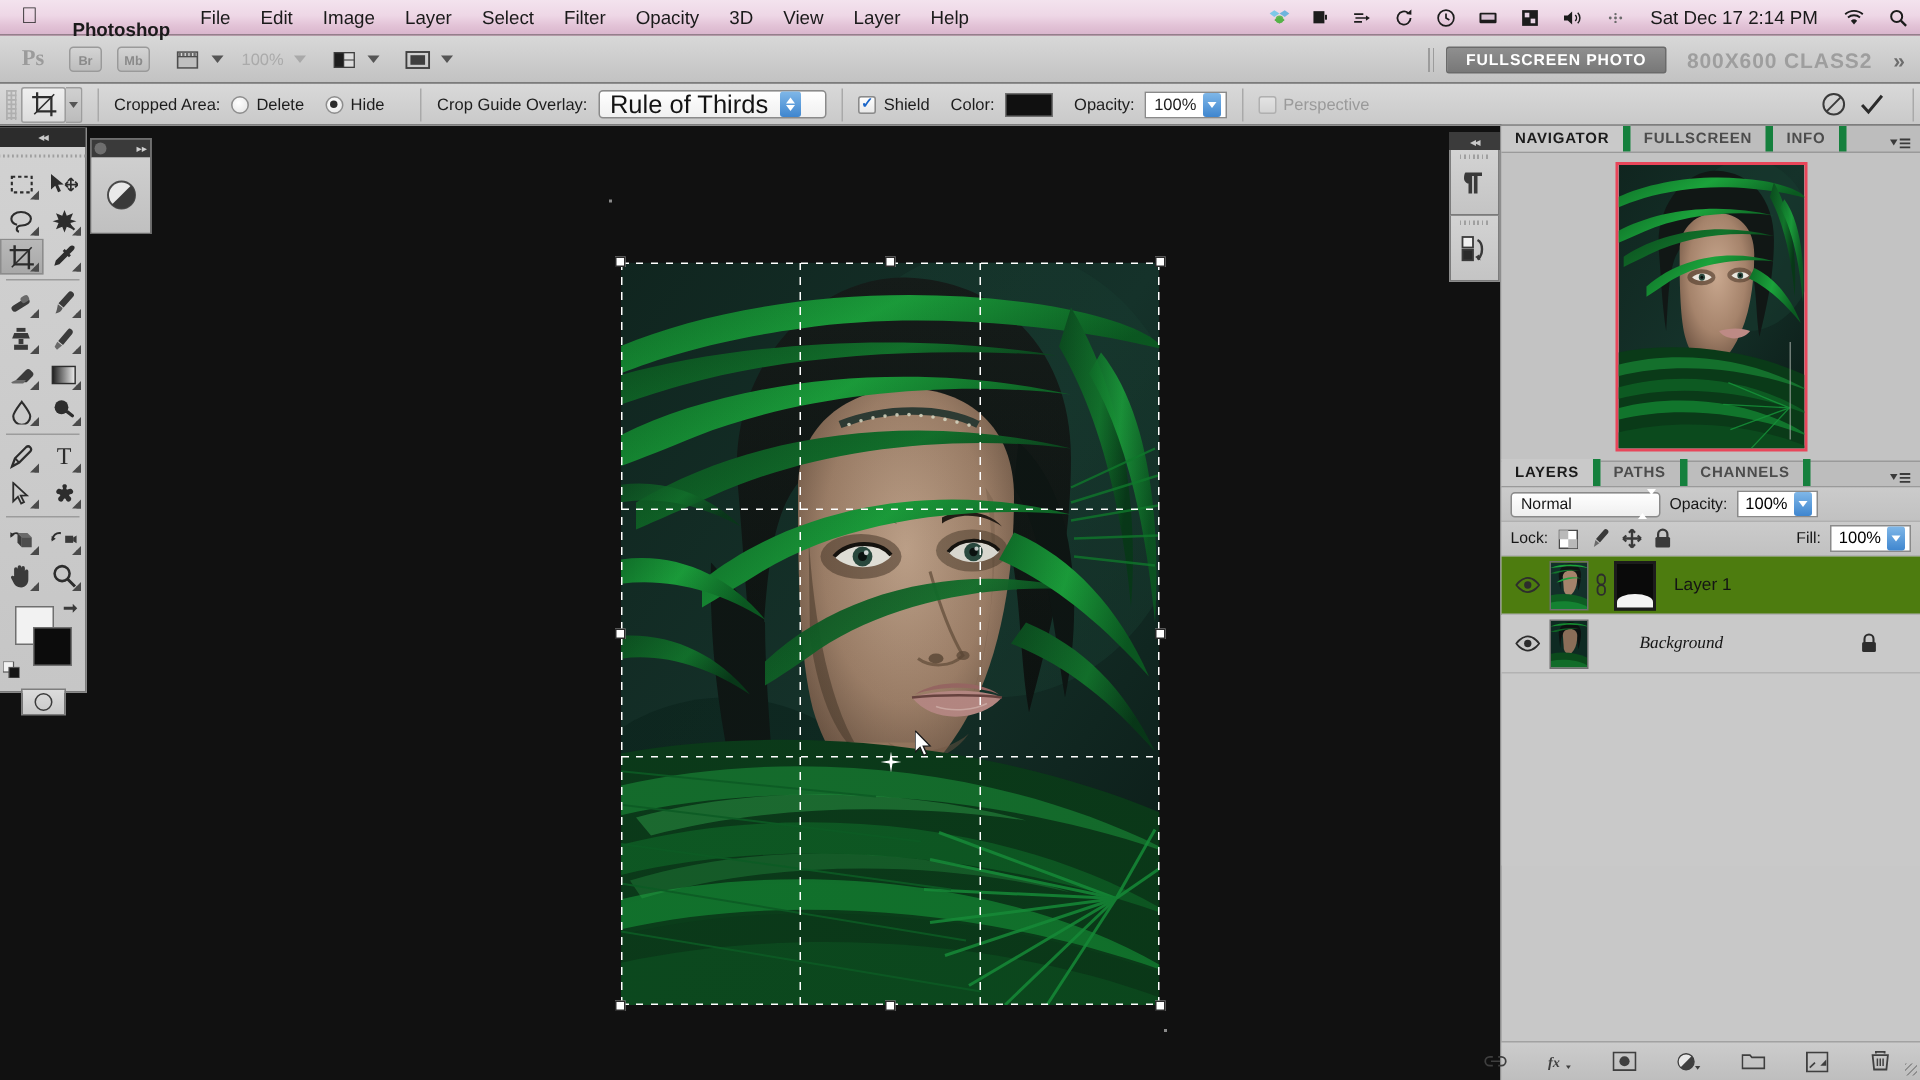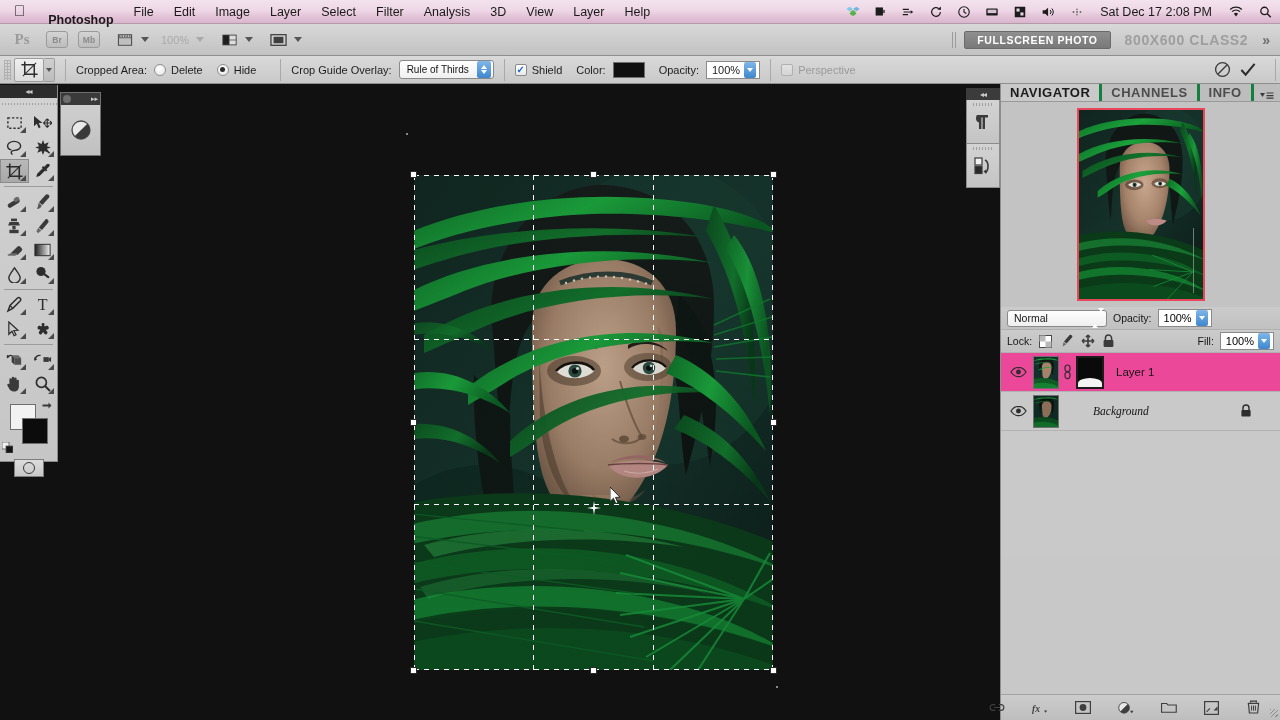--- a/index.html
+++ b/index.html
@@ -88,21 +88,21 @@
   .vsep { width:1px; height:22px; background:#a9a9a9; margin:0 10px; }
   .lbl { margin-right: 7px; }
   .radio { width:12px;height:12px;border-radius:50%;border:1px solid #8e8e8e;
     background: radial-gradient(circle at 40% 35%, #ffffff, #e3e3e3);
     display:inline-flex;align-items:center;justify-content:center; margin-right:5px;}
   .radio .dot { width:5px;height:5px;border-radius:50%;background:#2b2b2b;}
   .radio-wrap { display:flex;align-items:center;margin-right:14px;}
   .select {
     height:19px; border:1px solid #8a8a8a; border-radius:3px;
     background: linear-gradient(to bottom,#ffffff,#f0f0f0);
-    display:flex;align-items:center; padding:0 2px 0 7px; font-size:10px; color:#141414;
+    display:flex;align-items:center; padding:0 16px 0 7px; font-size:17px; color:#141414;
   }
   .select .stepper { width:14px;height:17px;margin-left:8px;border-radius:2px;
     background: linear-gradient(to bottom,#7fb7e8,#3f86cf); display:flex;flex-direction:column;
     align-items:center;justify-content:center;}
   .stp-up{width:0;height:0;border-left:3px solid transparent;border-right:3px solid transparent;border-bottom:4px solid #fff;margin-bottom:1px;}
   .stp-dn{width:0;height:0;border-left:3px solid transparent;border-right:3px solid transparent;border-top:4px solid #fff;}
   .cbox { width:12px;height:12px;border:1px solid #8a8a8a;border-radius:2px;
     background: linear-gradient(to bottom,#ffffff,#e9e9e9); display:inline-flex;align-items:center;justify-content:center;
     margin-right:5px; color:#1b66c9; font-size:10px; font-weight:bold; line-height:1;}
   .cbox.off { background: linear-gradient(to bottom,#e3e3e3,#d4d4d4); border-color:#b0b0b0; }
@@ -186,22 +186,22 @@
   .dm-head .a { color:#c9c9c9; font-size:8px; letter-spacing:-1px; }
   .dm-btn { height:44px; background:linear-gradient(to bottom,#d3d3d3,#c4c4c4);
     border:1px solid #8c8c8c; border-top:none; display:flex;align-items:center;justify-content:center; position:relative;}
   .dm-btn .gd { position:absolute; top:3px; left:6px; right:6px; height:3px;
     background: repeating-linear-gradient(to right,#a0a0a0 0 1px,transparent 1px 3px); }
 
   
   .rightdock { position:absolute; left:1000px; top:84px; width:280px; height:636px;
     background:#c8c8c8; border-left:1px solid #8e8e8e; z-index:30; }
   .pnl-tabs { height:18px; display:flex; align-items:flex-end; background:#bdbdbd; border-bottom:1px solid #9a9a9a;}
-  .pnl-tab { height:18px; padding:0 9px; font-size:13px; font-weight:bold; letter-spacing:0.5px;
-    color:#4c4c4c; display:flex;align-items:center; border-right:3px solid #15803d;}
+  .pnl-tab { height:18px; padding:0 9px; font-size:10px; font-weight:bold; letter-spacing:0.5px;
+    color:#4c4c4c; display:flex;align-items:center; border-right:5px solid #15803d;}
   .pnl-tab.active { background:#c9c9c9; color:#1b1b1b; }
   .pnl-menu { margin-left:auto; display:flex;align-items:center; padding-right:6px; }
   .navbody { height:205px; background:#c3c3c3; display:flex;align-items:center;justify-content:center; }
   .navthumb { width:128px; height:193px; border:2px solid #e8465a; position:relative; overflow:hidden; }
   .navfoot { height:17px; background:linear-gradient(to bottom,#cfcfcf,#c0c0c0); border-top:1px solid #a4a4a4;
     display:flex; align-items:center; }
   .zoomfield { width:64px; height:15px; background:#fff; border:1px solid #9a9a9a; margin-left:3px;
     display:flex;align-items:center; padding-left:5px; font-size:10.5px; color:#111;}
   .zslider { flex:1; display:flex;align-items:center; justify-content:center; gap:8px; padding:0 6px;}
   .ztrack { width:82px; height:5px; background:linear-gradient(to bottom,#a8a8a8,#cacaca); border:1px solid #919191; border-radius:1px; position:relative;}
@@ -210,21 +210,21 @@
   .layers-tabs { height:18px; display:flex; align-items:flex-end; background:#bdbdbd;
     border-top:1px solid #9a9a9a; border-bottom:1px solid #9a9a9a;}
   .lrow { height:23px; display:flex;align-items:center; padding:0 6px; gap:6px;
     background:linear-gradient(to bottom,#cbcbcb,#c1c1c1); border-bottom:1px solid #b0b0b0;}
   .blend-select { width:100px; height:17px; border:1px solid #8a8a8a; border-radius:3px;
     background:linear-gradient(to bottom,#ffffff,#efefef); display:flex;align-items:center;
     padding:0 2px 0 6px; font-size:10.5px; color:#141414;}
   .lock-ico { width:15px; height:15px; display:flex;align-items:center;justify-content:center;}
   .layer-item { height:39px; display:flex;align-items:center; padding:0 6px; gap:4px;
     border-bottom:1px solid #b2b2b2; }
-  .layer-item.selected { background:#ec4899; }
+  .layer-item.selected { background:#4d7c0f; }
   .layer-item.plain { background:#c9c9c9;font-family:Liberation Serif, serif; }
   .eye { width:22px; display:flex;align-items:center;justify-content:center; }
   .lthumb { width:26px; height:33px; border:1px solid #6f6f6f; overflow:hidden; position:relative;}
   .mthumb { width:28px; height:33px; border:2px solid #1c1c1c; background:#0a0a0a; position:relative;}
   .mthumb .white { position:absolute; left:0; right:0; bottom:0; height:9px; background:#f4f4f4;
     border-radius:50% 50% 0 0 / 60% 60% 0 0; }
   .lname { font-size:11.5px; color:#141414; margin-left:8px; }
   .lname.italic { font-style: italic; }
   .layers-list { background:#c9c9c9; height:206px; }
   .layers-foot { position:absolute; left:0; bottom:0; width:280px; height:26px;
@@ -241,21 +241,21 @@
 
   <div class="menubar">
     <div class="apple"></div>
     <div class="mi bold">Photoshop</div>
     <div class="mi">File</div>
     <div class="mi">Edit</div>
     <div class="mi">Image</div>
     <div class="mi">Layer</div>
     <div class="mi">Select</div>
     <div class="mi">Filter</div>
-    <div class="mi">Analysis</div>
+    <div class="mi">Opacity</div>
     <div class="mi">3D</div>
     <div class="mi">View</div>
     <div class="mi">Layer</div>
     <div class="mi">Help</div>
     <div class="spacer"></div>
 
     <div class="sicon">
       <svg width="14" height="14" viewBox="0 0 16 16">
           <polygon points="4,2 8,4.6 4,7.2 0.5,4.6" fill="#7ec8e8"></polygon>
           <polygon points="12,2 15.5,4.6 12,7.2 8,4.6" fill="#6fb5dd"></polygon>
@@ -308,21 +308,21 @@
     </div>
     <div class="sicon">
       <svg width="14" height="14" viewBox="0 0 16 16">
           <circle cx="4" cy="8" r="1.1" fill="#6a6a6a"></circle>
           <circle cx="8" cy="8" r="1.1" fill="#6a6a6a"></circle>
           <circle cx="12" cy="8" r="1.1" fill="#6a6a6a"></circle>
           <circle cx="8" cy="5" r=".9" fill="#6a6a6a"></circle>
           <circle cx="8" cy="11" r=".9" fill="#6a6a6a"></circle>
         </svg>
     </div>
-    <div class="clock">Sat Dec 17  2:08 PM</div>
+    <div class="clock">Sat Dec 17  2:14 PM</div>
     <div class="sicon">
       <svg width="16" height="14" viewBox="0 0 18 16">
           <path d="M9 13l2.4-3a3.6 3.6 0 0 0-4.8 0z" fill="#1c1c1c"></path>
           <path d="M4.4 7.6a7 7 0 0 1 9.2 0" stroke="#1c1c1c" stroke-width="1.4" fill="none"></path>
           <path d="M2.3 5.1a10 10 0 0 1 13.4 0" stroke="#1c1c1c" stroke-width="1.4" fill="none"></path>
         </svg>
     </div>
     <div class="sicon">
       <svg width="15" height="14" viewBox="0 0 16 16">
           <circle cx="6.8" cy="6.8" r="4.2" stroke="#1c1c1c" stroke-width="1.5" fill="none"></circle>
@@ -865,21 +865,21 @@
         <path d="M12 4c4 2 4 10 0 13" stroke="#3a3a3a" stroke-width="1.6" fill="none"></path>
         <polygon points="10.4,15.4 14,17.6 13,13.6" fill="#3a3a3a"></polygon>
       </svg>
     </div>
   </div>
 
   <div class="rightdock">
 
     <div class="pnl-tabs">
       <div class="pnl-tab active">NAVIGATOR</div>
-      <div class="pnl-tab">CHANNELS</div>
+      <div class="pnl-tab">FULLSCREEN</div>
       <div class="pnl-tab">INFO</div>
       <div class="pnl-menu">
         <svg width="14" height="10" viewBox="0 0 14 10">
             <polygon points="0,2 5,2 2.5,6" fill="#3a3a3a"></polygon>
             <path d="M6.5 2h7M6.5 4.6h7M6.5 7.2h7" stroke="#3a3a3a" stroke-width="1.2"></path>
           </svg>
       </div>
     </div>
     <div class="navbody">
       <div class="navthumb">
@@ -914,20 +914,31 @@
             <path d="M330 424 L212 380"></path>
               <path d="M330 424 L202 418"></path>
               <path d="M330 424 L216 462"></path>
               <path d="M330 424 L256 495"></path>
           </g>
         </svg>
         <div style="position:absolute;right:9px;top:118px;bottom:6px;width:1px;background:#9aa39c;opacity:.7;"></div>
       </div>
     </div>
 
+    <div class="layers-tabs">
+      <div class="pnl-tab active">LAYERS</div>
+      <div class="pnl-tab">PATHS</div>
+      <div class="pnl-tab">CHANNELS</div>
+      <div class="pnl-menu">
+        <svg width="14" height="10" viewBox="0 0 14 10">
+            <polygon points="0,2 5,2 2.5,6" fill="#3a3a3a"></polygon>
+            <path d="M6.5 2h7M6.5 4.6h7M6.5 7.2h7" stroke="#3a3a3a" stroke-width="1.2"></path>
+          </svg>
+      </div>
+    </div>
 
     <div class="lrow">
       <div class="blend-select">
         <span>Normal</span>
         <span class="stepper" style="margin-left:auto;">
           <i class="stp-up"></i><i class="stp-dn"></i>
         </span>
       </div>
       <span style="font-size:10.5px;color:#161616;">Opacity:</span>
       <div class="numfield">

